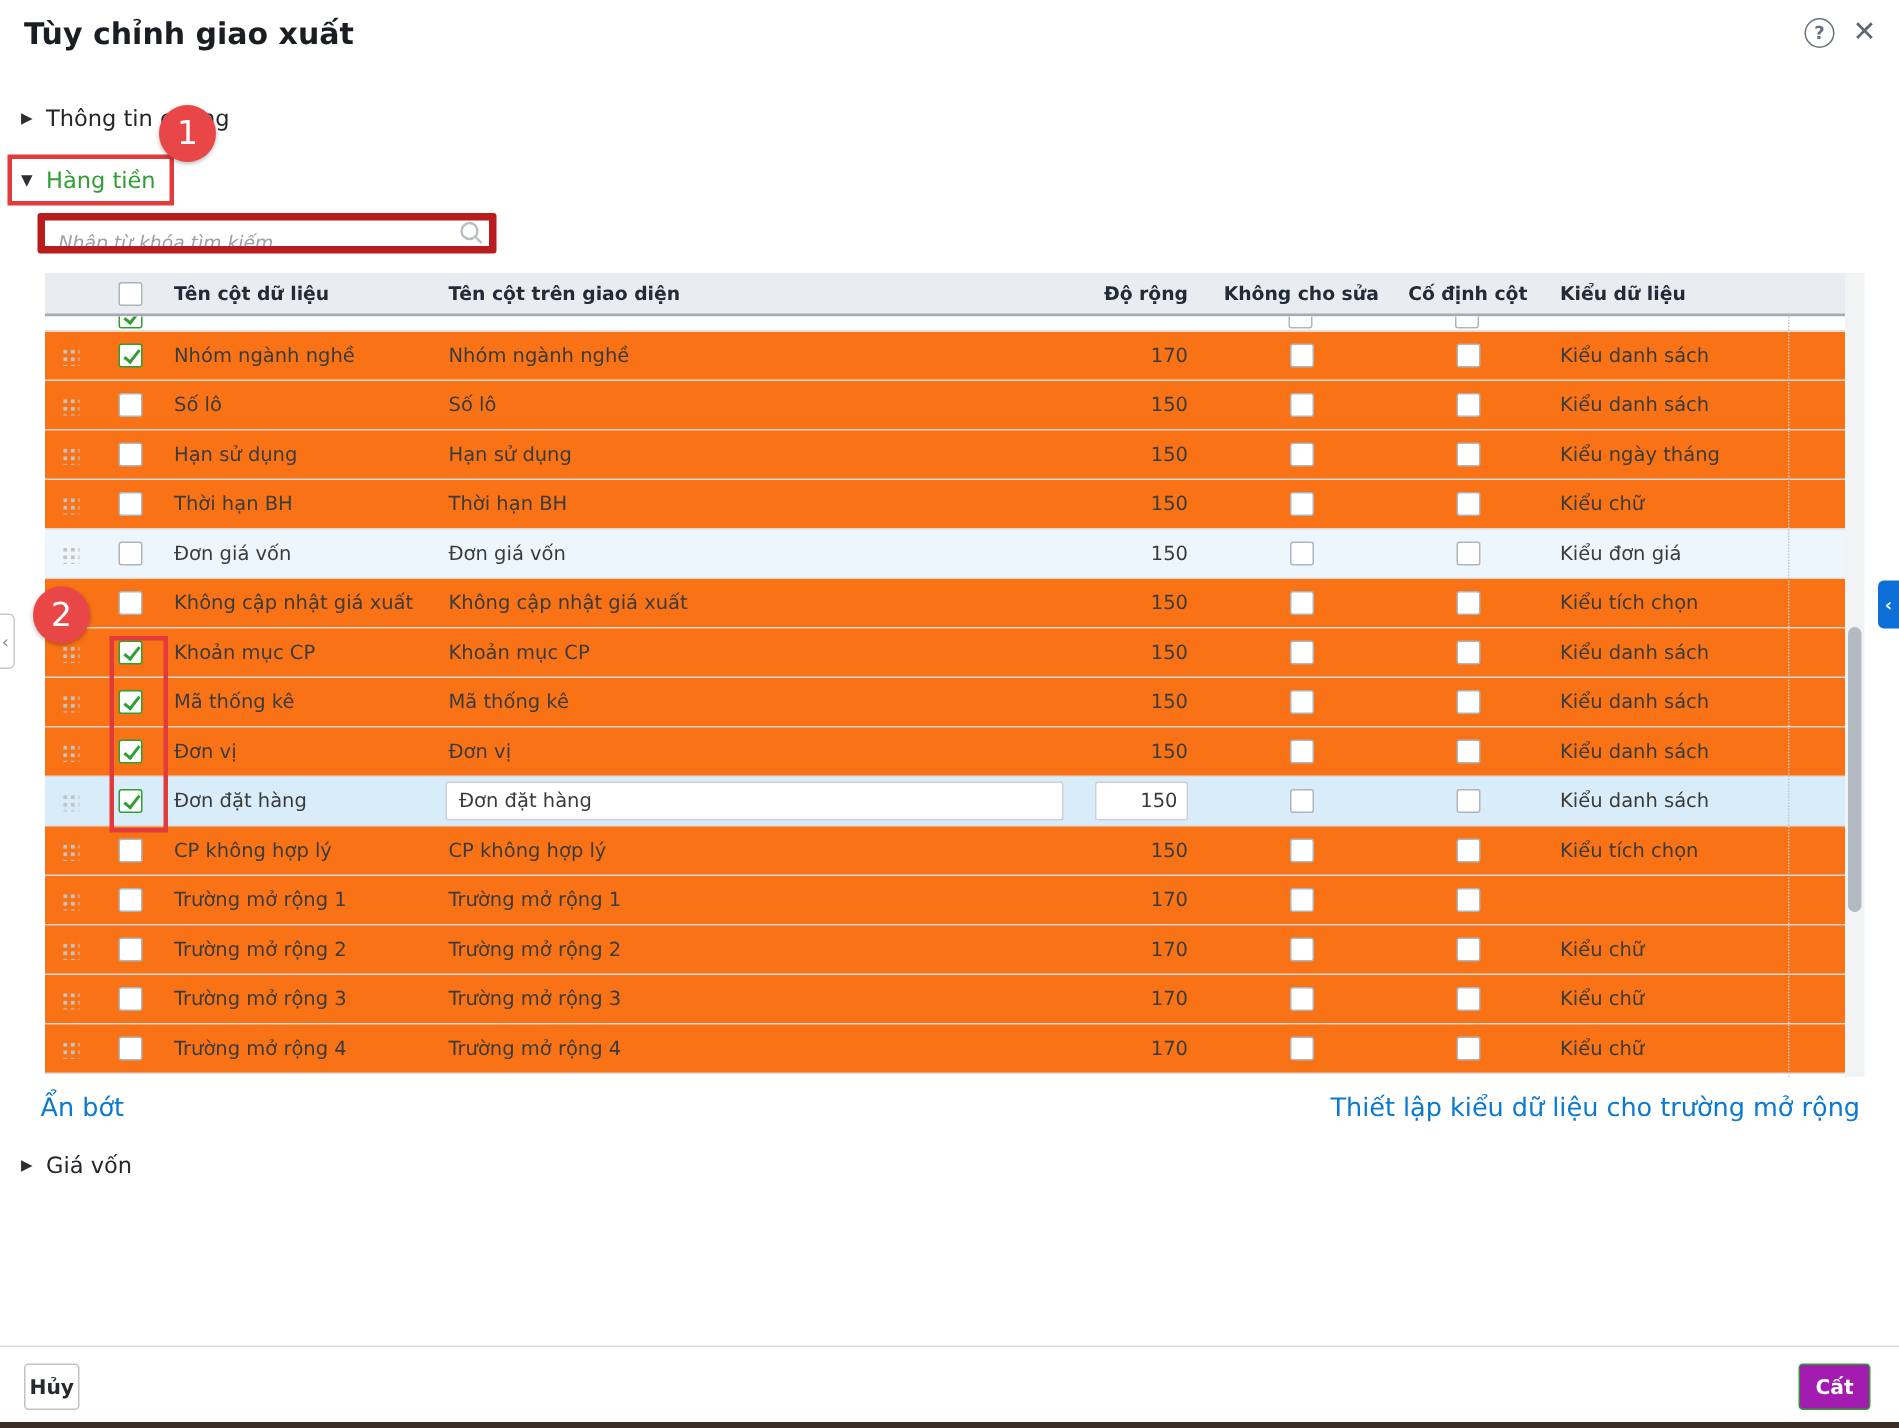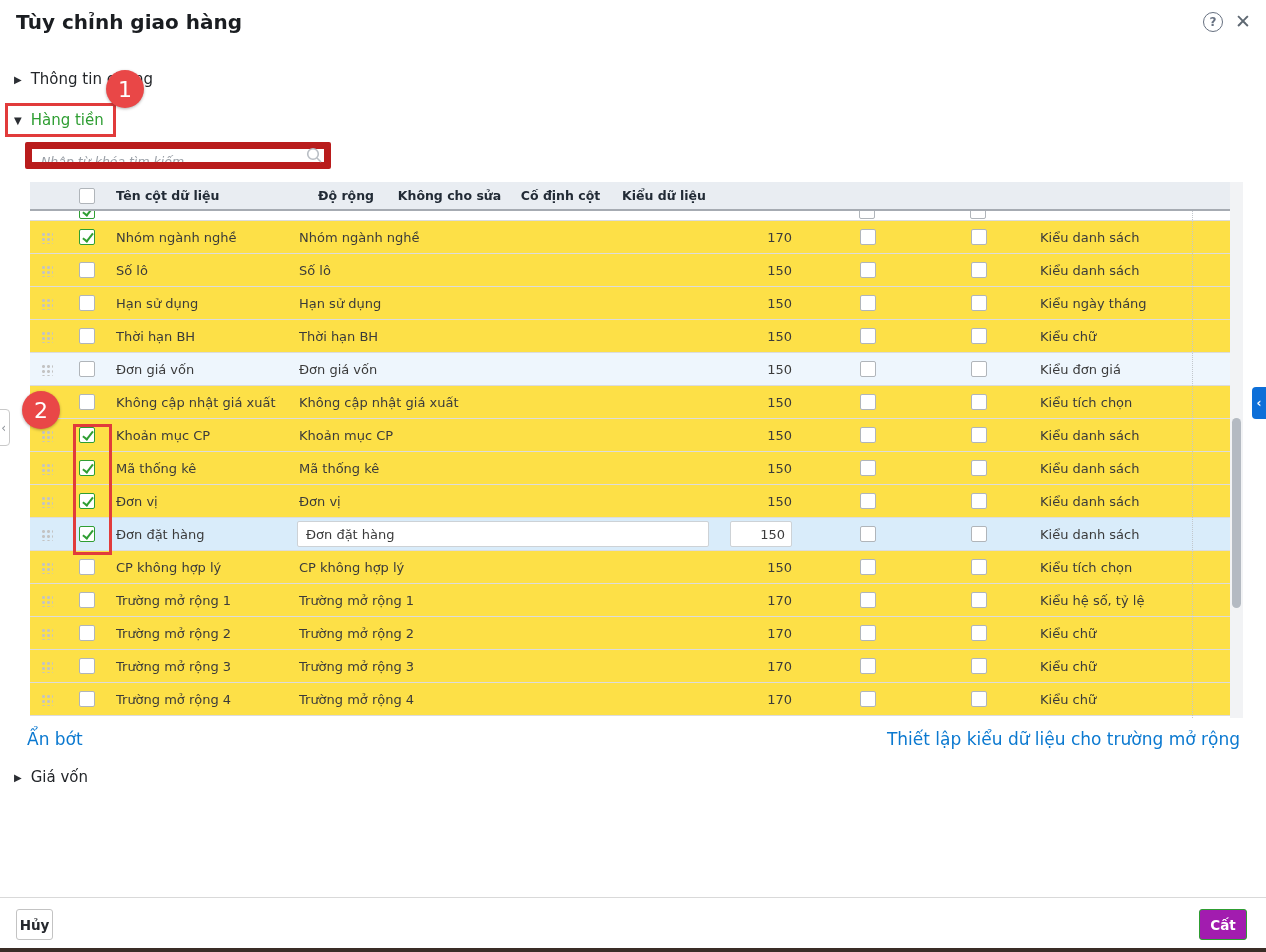--- a/index.html
+++ b/index.html
@@ -14,33 +14,33 @@
   .close-ic { position: absolute; left: 1231px; top: 9px; width: 24px; height: 24px; color: #5e6872;
               font-size: 19px; display: flex; align-items: center; justify-content: center; cursor: pointer; }
 
   
   .section { position: absolute; display: flex; align-items: center; gap: 9px; font-size: 15px; color: #23262a; cursor: pointer; }
   .tri { font-size: 10px; color: #2b2e33; }
   .sec-green { color: #2f9e33; }
 
   
   .search-wrap { position: absolute; left: 25px; top: 142px; width: 306px; height: 27px; }
-  .search-wrap input { width: 100%; height: 100%; border: 7px solid #b91c1c; border-radius: 2px;
+  .search-wrap input { width: 100%; height: 100%; border: 5px solid #b91c1c; border-radius: 2px;
                        padding: 12px 32px 0 9px; font-size: 12.5px; color: #444; font-family: inherit; font-style: italic; }
   .search-wrap input::placeholder { font-style: italic; color: #9ba1a8; }
   .search-ic { position: absolute; right: 8px; top: 4px; }
 
   
   .table { position: absolute; left: 30px; top: 182px; width: 1200px; }
   .thead { display: flex; align-items: flex-start; height: 29px; background: #e9edf2;
            border-bottom: 2px solid #a6abb2; font-size: 12.5px; font-weight: bold; color: #222b36; }
   .sliver { position: relative; height: 10px; background: #fff; border-bottom: 1px solid #dcdcdc; overflow: hidden; }
   .sliver .cb { position: absolute; top: -8px; }
   .trow { display: flex; align-items: center; height: 33px; border-bottom: 1px solid #dcdcdc;
-          font-size: 13px; color: #3b3b3b; background: #fde047; }
+          font-size: 13px; color: #3b3b3b; background: #f97316; }
   .trow.state-hover { background: #eef6fd; }
   .trow.state-editing { background: #d9ecfa; }
   .cell { display: flex; align-items: center; height: 100%; }
   .c-handle { width: 32px; justify-content: center; }
   .c-check  { width: 50px; justify-content: center; }
   .c-name   { width: 183px; padding-left: 4px; }
   .c-display{ width: 418px; padding-left: 4px; }
   .c-width  { width: 87px; justify-content: flex-end; padding-right: 8px; }
   .c-noedit { width: 135px; justify-content: center; }
   .c-fixed  { width: 87px; justify-content: center; }
@@ -93,21 +93,21 @@
   .badge { position: absolute; width: 38px; height: 38px; border-radius: 50%; background: #e94747; color: #fff;
            font-size: 22px; display: flex; align-items: center; justify-content: center;
            box-shadow: 0 1px 3px rgba(0,0,0,.3); z-index: 6; }
   .hl { position: absolute; border: 3px solid #e13b3b; z-index: 5; pointer-events: none; }
 </style>
 </head>
 <body>
 
 <div id="screen">
 
-  <div class="title">Tùy chỉnh giao hàng</div>
+  <div class="title">Tùy chỉnh giao xuất</div>
   <div class="help-ic">?</div>
   <div class="close-ic">✕</div>
 
   <div class="section" style="left:14px; top:70px;">
     <span class="tri">▶</span>
     <span>Thông tin chung</span>
   </div>
 
   <div class="section" style="left:14px; top:111px;">
     <span class="tri">▼</span>
@@ -124,20 +124,21 @@
     </span>
   </div>
 
   <div class="table">
     <div class="thead">
       <div class="cell c-handle"></div>
       <div class="cell c-check">
         <span class="cb"></span>
       </div>
       <div class="cell c-name">Tên cột dữ liệu</div>
+      <div class="cell c-display">Tên cột trên giao diện</div>
       <div class="cell c-width">Độ rộng</div>
       <div class="cell c-noedit">Không cho sửa</div>
       <div class="cell c-fixed">Cố định cột</div>
       <div class="cell c-type">Kiểu dữ liệu</div>
     </div>
 
     <div class="sliver">
       <span class="cb on" style="left:49px;"></span>
       <span class="cb" style="left:829px;"></span>
       <span class="cb" style="left:940px;"></span>
@@ -355,21 +356,20 @@
      </div>
      <div class="cell c-name">Trường mở rộng 1</div>
           <div class="cell c-display">Trường mở rộng 1</div>
        <div class="cell c-width">170</div>
           <div class="cell c-noedit">
        <span class="cb"></span>
      </div>
      <div class="cell c-fixed">
        <span class="cb"></span>
      </div>
-     <div class="cell c-type">Kiểu hệ số, tỷ lệ</div>
         </div>
         <div class="trow">
           <div class="cell c-handle">
        <span class="dots"></span>
      </div>
      <div class="cell c-check">
        <span class="cb"></span>
      </div>
      <div class="cell c-name">Trường mở rộng 2</div>
           <div class="cell c-display">Trường mở rộng 2</div>

